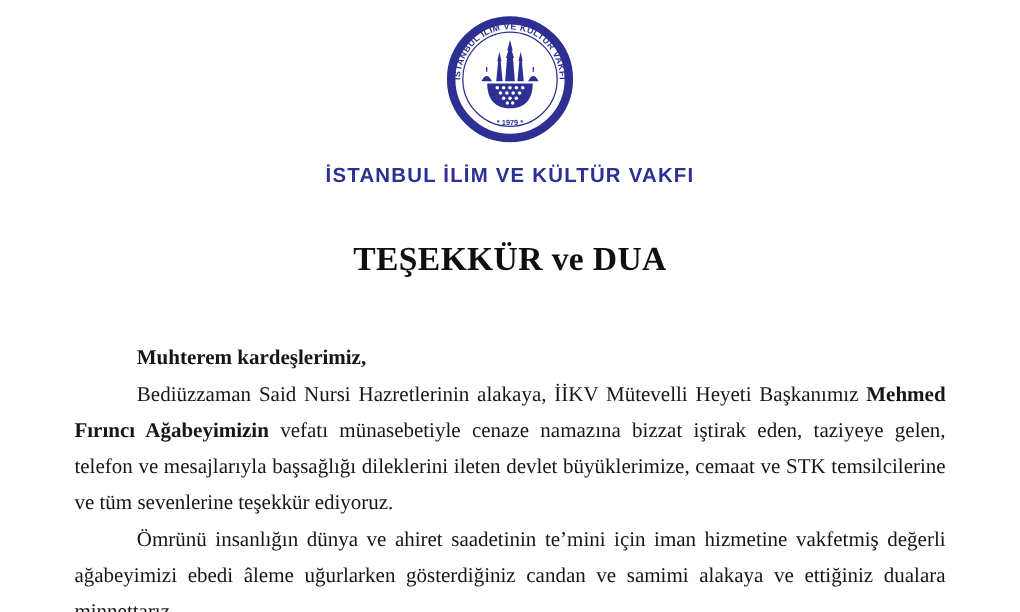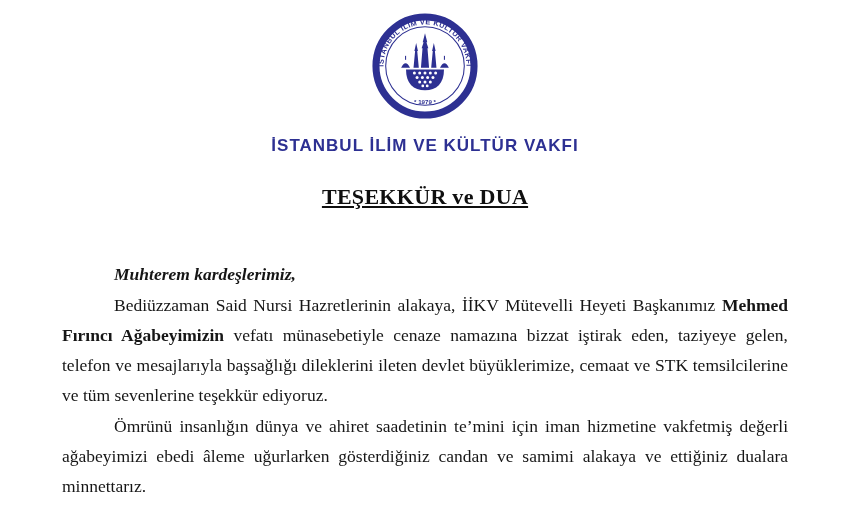--- a/index.html
+++ b/index.html
@@ -23,40 +23,39 @@
     text-align: center;
     font-family: "Liberation Sans", sans-serif;
     font-weight: 700;
     font-size: 17px;
     letter-spacing: 1px;
     color: var(--navy);
   }
 
   
   .doc-title {
-    margin-top: 28px;
+    margin-top: 44px;
     text-align: center;
     font-family: "Liberation Serif", serif;
     font-weight: 700;
-    font-size: 22px;
+    font-size: 28px;
     letter-spacing: 0.3px;
     color: #0f0f0f;
-    text-decoration: underline;
   }
 
   
   .body-text {
     margin: 49px 62px 0 62px;
     font-size: 17.5px;
     line-height: 30px;
     text-align: justify;
     color: var(--ink);
   }
   .body-text p { margin: 0 0 1px 0; text-indent: 52px; }
-  .salutation { font-weight: 700; font-style: italic; }
+  .salutation { font-weight: 700; }
   .bold-name { font-weight: 700; }
 </style>
 </head>
 <body>
 
 <div class="page">
 
   <div class="logo-wrap">
     <svg class="logo" width="106" height="106" viewBox="0 0 120 120" aria-hidden="true">
       <defs>

